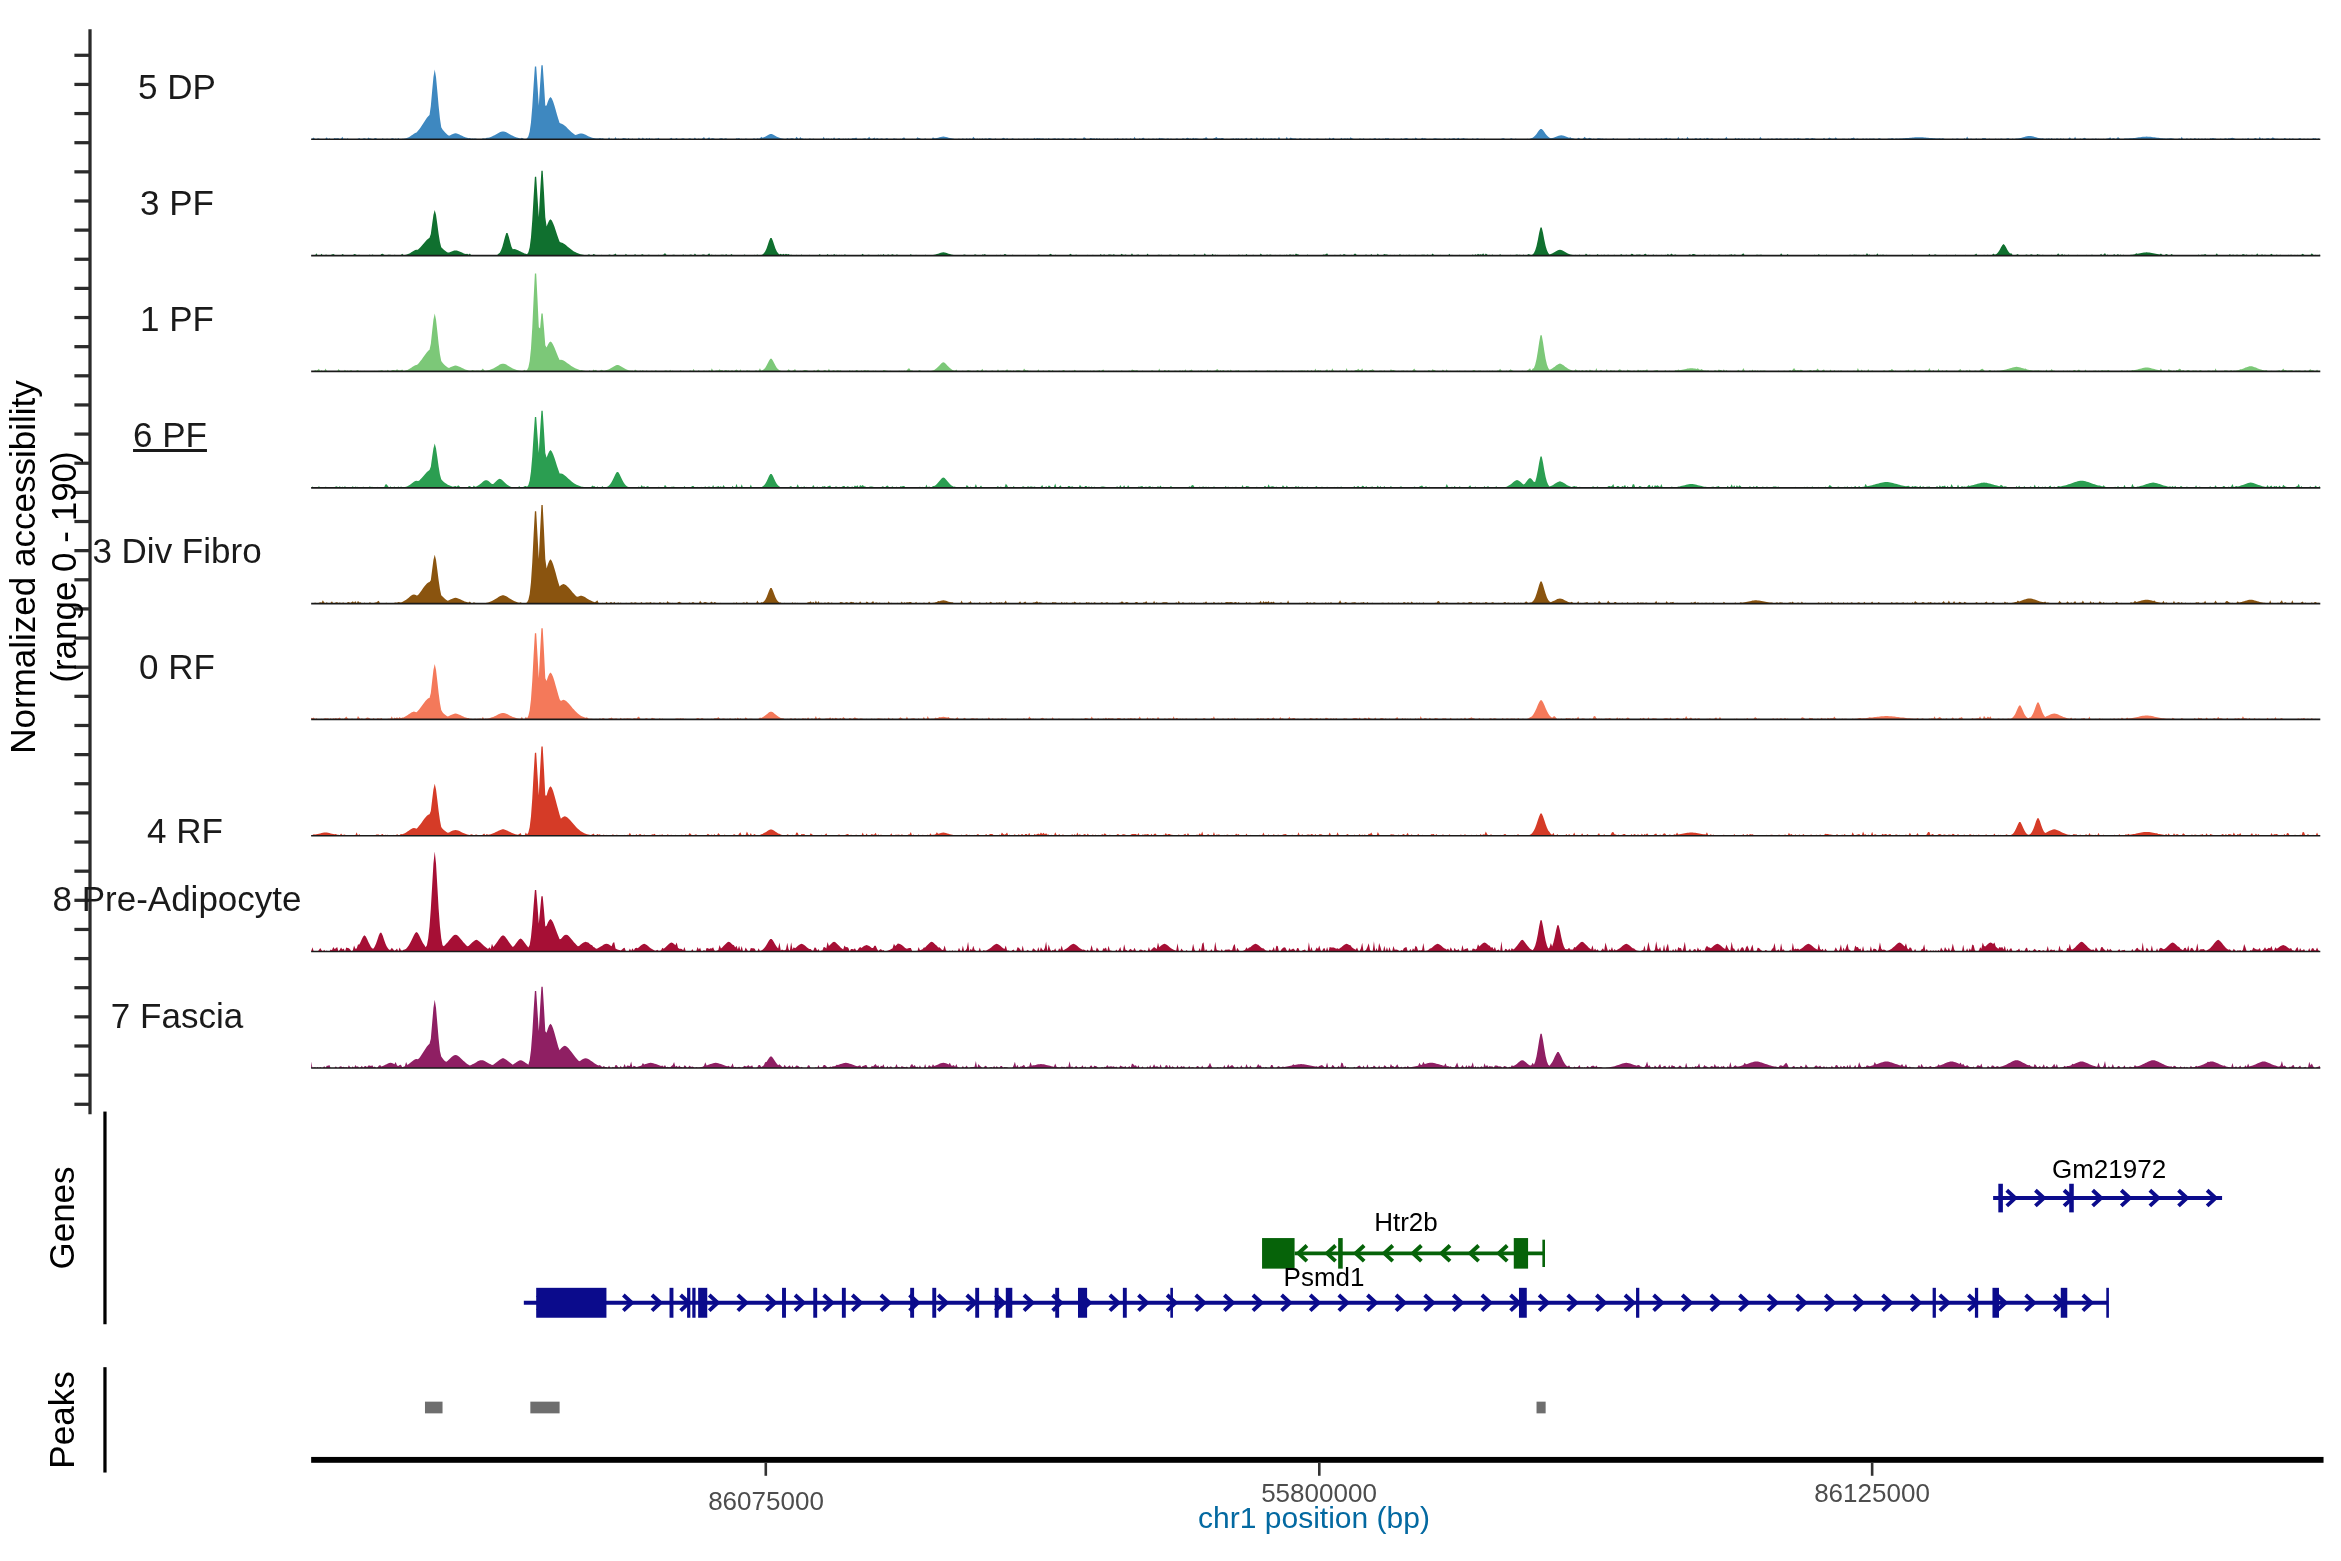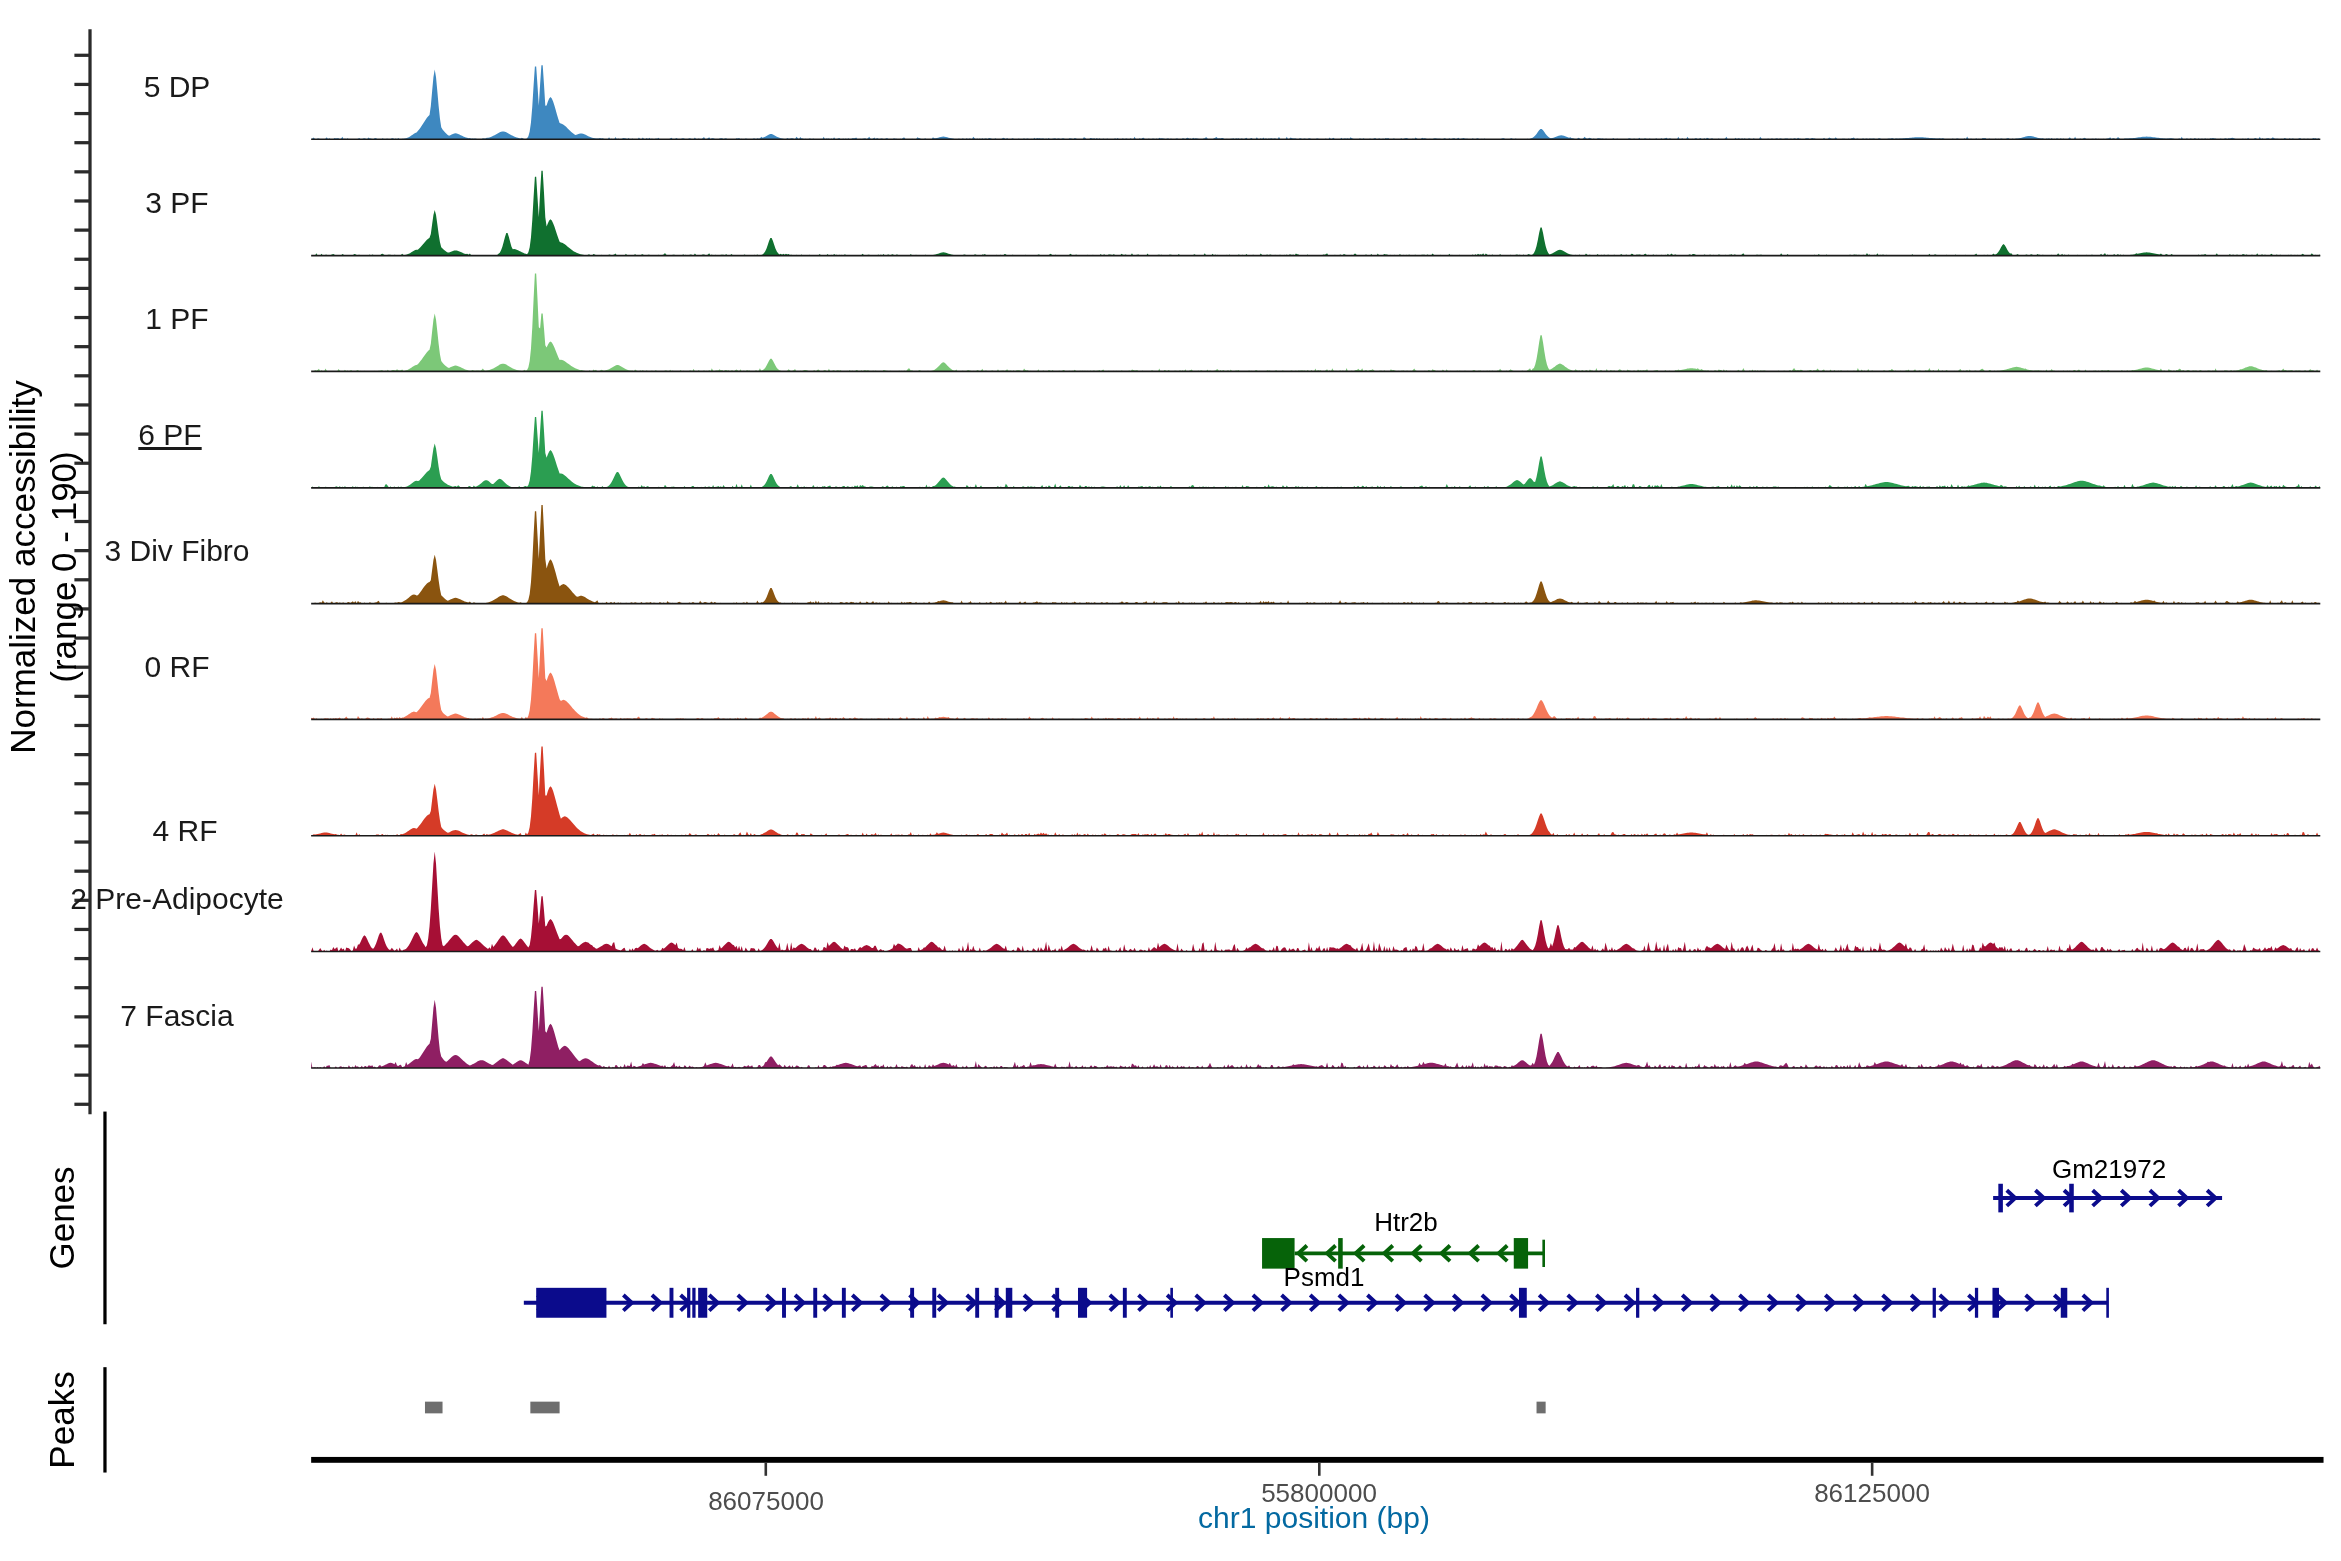--- a/index.html
+++ b/index.html
@@ -8,21 +8,21 @@
     width:2342px;height:1561px;
     background:#ffffff;
     font-family:"Liberation Sans","DejaVu Sans",sans-serif;
     overflow:hidden;
   }
   #plot-svg{position:absolute;left:0;top:0;}
   .abs{position:absolute;}
   .ctr{transform:translate(-50%,-50%);}
   .rot{transform:translate(-50%,-50%) rotate(-90deg);}
   .track-label{
-    font-size:30px;color:#1a1a1a;white-space:nowrap;
+    font-size:35px;color:#1a1a1a;white-space:nowrap;
     text-align:left;
   }
   .gene-label{
     font-size:26px;color:#000000;white-space:nowrap;text-align:center;
   }
   #y-axis-title{
     left:43px;top:567px;
     font-size:35px;color:#000;text-align:center;line-height:1.18;white-space:nowrap;
   }
   #genes-section-label{left:62px;top:1218px;font-size:35px;color:#000;white-space:nowrap;}
@@ -252,21 +252,21 @@
   <div id="x-axis-title" class="abs">chr1 position (bp)</div>
 
   <div id="dyn-labels">
       <div class="abs ctr track-label" style="left: 177px; top: 87px;">5 DP</div>
       <div class="abs ctr track-label" style="left: 177px; top: 203px;">3 PF</div>
       <div class="abs ctr track-label" style="left: 177px; top: 319px;">1 PF</div>
       <div class="abs ctr track-label" style="left: 170px; top: 435px; text-decoration: underline;">6 PF</div>
       <div class="abs ctr track-label" style="left: 177px; top: 551px;">3 Div Fibro</div>
       <div class="abs ctr track-label" style="left: 177px; top: 667px;">0 RF</div>
       <div class="abs ctr track-label" style="left: 185px; top: 783px; margin-top: 48px;">4 RF</div>
-      <div class="abs ctr track-label" style="left: 177px; top: 899px;">2 Pre-Adipocyte</div>
+      <div class="abs ctr track-label" style="left: 177px; top: 899px;">8 Pre-Adipocyte</div>
       <div class="abs ctr track-label" style="left: 177px; top: 1016px;">7 Fascia</div>
       <div class="abs ctr gene-label" style="left: 2109px; top: 1169px; text-align: center;">Gm21972</div>
       <div class="abs ctr gene-label" style="left: 1406px; top: 1222px;">Htr2b</div>
       <div class="abs ctr gene-label" style="left: 1324px; top: 1277px;">Psmd1</div>
       <div class="abs x-tick-label" style="left: 766px; margin-top: 8px;">86075000</div>
       <div class="abs x-tick-label" style="left: 1319px;">55800000</div>
       <div class="abs x-tick-label" style="left: 1872px;">86125000</div>
     </div>
 </div>
 

